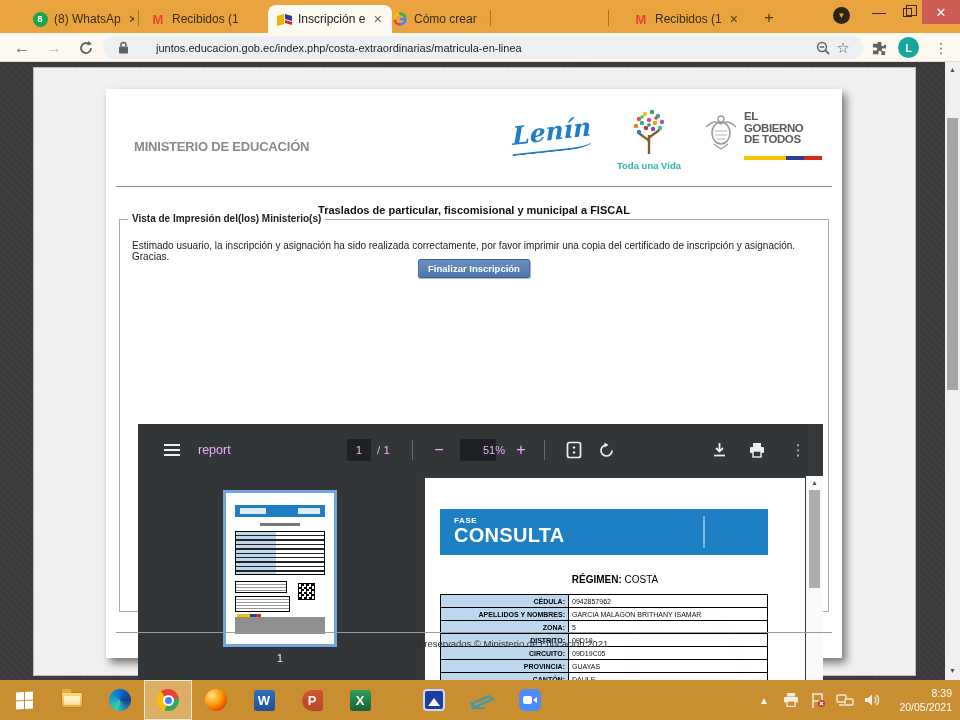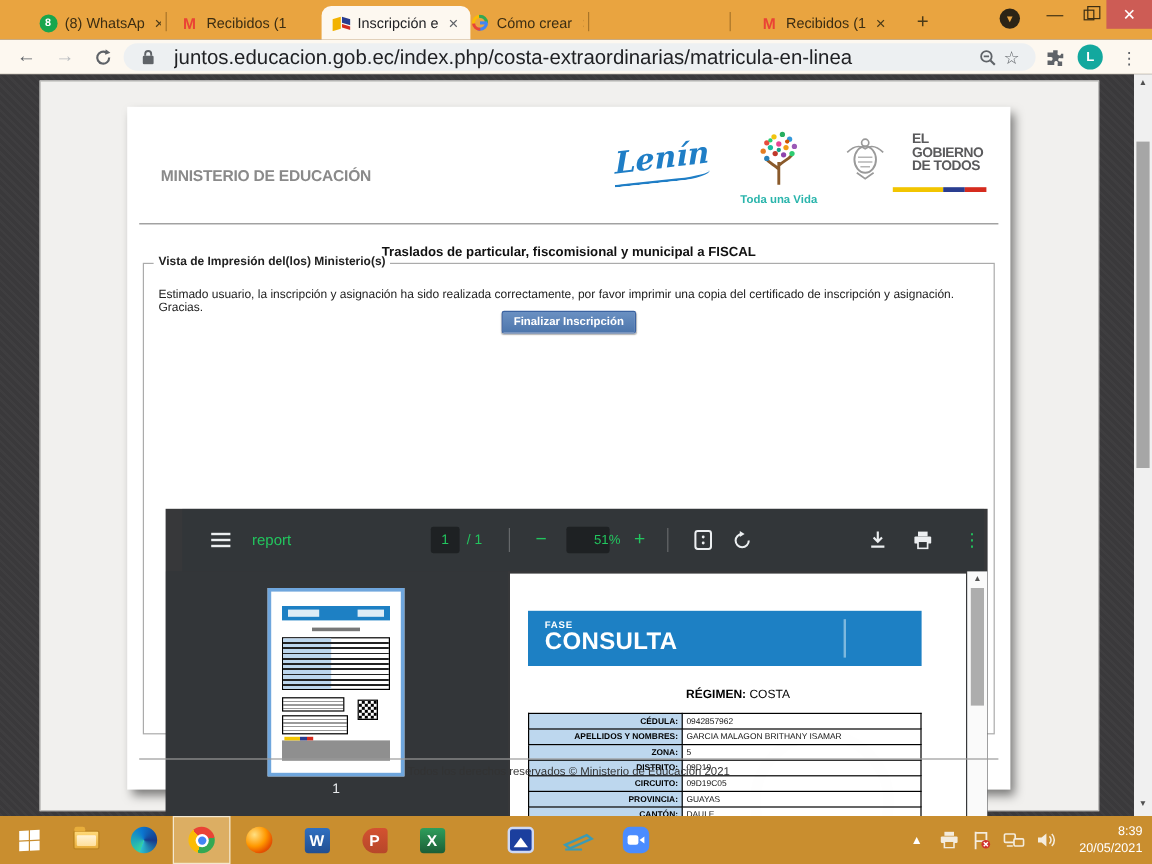--- a/index.html
+++ b/index.html
@@ -23,21 +23,21 @@
   .btn-min { left:866px; width:26px; font-size:14px; }
   .btn-restore { left:894px; width:26px; }
   .restore-glyph { width:9px; height:9px; border:1px solid #3b2d12; position:relative; background:transparent; }
   .restore-glyph:before { content:""; position:absolute; left:2px; top:-4px; width:9px; height:9px; border:1px solid #3b2d12; }
   .btn-close { left:922px; width:38px; background:#cd5c55; color:#fff; font-size:13px; }
 
   
   .toolbar { position:absolute; left:0; top:33px; width:960px; height:29px; background:#fdf8f0; border-bottom:1px solid #e3ddd2; }
   .nav-ic { position:absolute; top:3px; width:24px; height:24px; display:flex; align-items:center; justify-content:center; font-size:16px; color:#5f6368; }
   .omnibox { position:absolute; left:103px; top:3px; width:760px; height:23px; background:#edf0f2; border-radius:12px; display:flex; align-items:center; padding:0 10px; }
-  .omnibox .url { font-size:17px; color:#202124; margin-left:12px; flex:1; white-space:nowrap; overflow:hidden; }
+  .omnibox .url { font-size:11px; color:#202124; margin-left:23px; flex:1; white-space:nowrap; overflow:hidden; }
   .ob-ic { width:20px; height:20px; display:flex; align-items:center; justify-content:center; color:#5f6368; }
   .toolbar-right-ic { position:absolute; top:4px; width:22px; height:22px; display:flex; align-items:center; justify-content:center; color:#5f6368; }
   .avatar { position:absolute; left:898px; top:4px; width:21px; height:21px; border-radius:50%; background:#13a89e; color:#fff; font-size:11px; font-weight:bold; display:flex; align-items:center; justify-content:center; }
   .kebab { font-size:14px; color:#5f6368; letter-spacing:0; }
 
   
   .web-content { position:absolute; left:0; top:62px; width:945px; height:618px;
      background:#3a393b;
      background-image:repeating-linear-gradient(45deg, rgba(255,255,255,.025) 0 2px, transparent 2px 5px); }
   .outer-panel { position:absolute; left:33px; top:5px; width:883px; height:609px; background:#f1f0ee; border:1px solid #bdbcba; }
@@ -49,38 +49,38 @@
   .v-scroll .thumb { position:absolute; left:2px; top:56px; width:11px; height:272px; background:#a6a6a6; }
 
   
   .ministry { position:absolute; left:28px; top:50px; font-size:13px; font-weight:600; color:#8a8a8a; letter-spacing:-.2px; }
   .lenin-wrap { position:absolute; left:398px; top:28px; width:95px; text-align:center; }
   .lenin-txt { font-family:"DejaVu Serif", serif; font-style:italic; font-weight:bold; font-size:25px; color:#1f7ec6; transform:rotate(-7deg) skewX(-6deg); display:inline-block; }
   .lenin-swoosh { width:80px; height:6px; margin:0 auto; border-bottom:2.5px solid #1f7ec6; border-radius:0 0 60%/180% 0; transform:rotate(-6deg); }
   .tree-wrap { position:absolute; left:508px; top:18px; width:70px; text-align:center; }
   .toda { font-size:9.5px; color:#2ab5ac; font-weight:bold; margin-top:1px; }
   .gov-wrap { position:absolute; left:596px; top:22px; width:125px; }
-  .gov-row { display:flex; align-items:flex-start; gap:20px; }
+  .gov-row { display:flex; align-items:flex-start; gap:4px; }
   .gov-text { font-size:11.5px; font-weight:bold; color:#5a5a5c; line-height:1.0; letter-spacing:-.4px; }
   .gov-stripe { display:flex; height:4px; width:78px; margin-top:3px; margin-left:42px; }
   .gov-stripe .s1 { width:42px; background:#f2c500; }
   .gov-stripe .s2 { width:18px; background:#2a3d8f; }
   .gov-stripe .s3 { width:18px; background:#d52b1e; }
   .card-hr { position:absolute; left:10px; width:716px; border-top:1.5px solid #8c8c8c; }
   .page-title { position:absolute; left:0; top:115px; width:736px; text-align:center; font-size:11px; font-weight:bold; color:#111; }
 
   
   .fset { position:absolute; left:13px; top:130px; width:710px; height:393px; border:1px solid #ababab; }
   .fset-legend { position:absolute; left:8px; top:-7px; background:#fff; padding:0 4px; font-size:10px; font-weight:bold; color:#222; }
   .fset-msg { position:absolute; left:12px; top:20px; font-size:10px; color:#222; }
   .finish-btn { position:absolute; left:50%; transform:translateX(-50%); top:39px; background:linear-gradient(#6a90c2,#4d76ac); border:1px solid #3a62a0; border-radius:2px; color:#fff; font-size:9.5px; font-weight:bold; padding:3px 9px; box-shadow:0 1px 1px rgba(0,0,0,.3); }
 
   
   .viewer { position:absolute; left:18px; top:204px; width:685px; height:305px; background:#37383a; overflow:hidden; }
-  .pdf-toolbar { position:absolute; left:14px; top:0; width:668px; height:52px; background:#323639; color:#22c55e; }
+  .pdf-toolbar { position:absolute; left:2px; top:0; width:668px; height:52px; background:#323639; color:#f0abfc; }
   .pdf-tb-item { position:absolute; top:0; height:52px; display:flex; align-items:center; }
   .hamburger { left:14px; width:36px; justify-content:center; flex-direction:column; gap:3px; }
   .hamburger span { display:block; width:16px; height:2px; background:#eceff1; }
   .pdf-doc-title { left:58px; font-size:12.5px; font-weight:500; }
   .page-box { left:207px; width:24px; height:22px; top:15px; background:#1e2123; border-radius:2px; justify-content:center; font-size:11.5px; }
   .page-of { left:237px; font-size:11.5px; }
   .tb-divider { position:absolute; top:16px; width:1px; height:20px; background:rgba(255,255,255,.25); }
   .zoom-minus { left:288px; width:22px; justify-content:center; font-size:16px; }
   .zoom-box { left:320px; width:36px; height:22px; top:15px; background:#1e2123; border-radius:2px; justify-content:center; font-size:11px;padding-left:32px; }
   .zoom-plus { left:370px; width:22px; justify-content:center; font-size:16px; }

